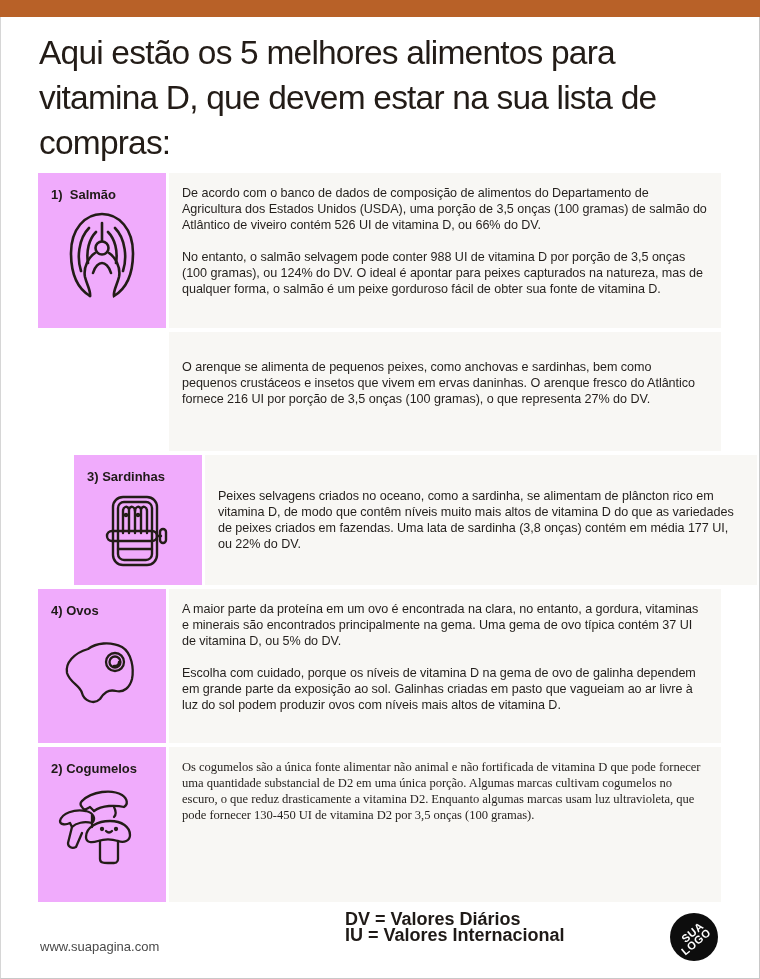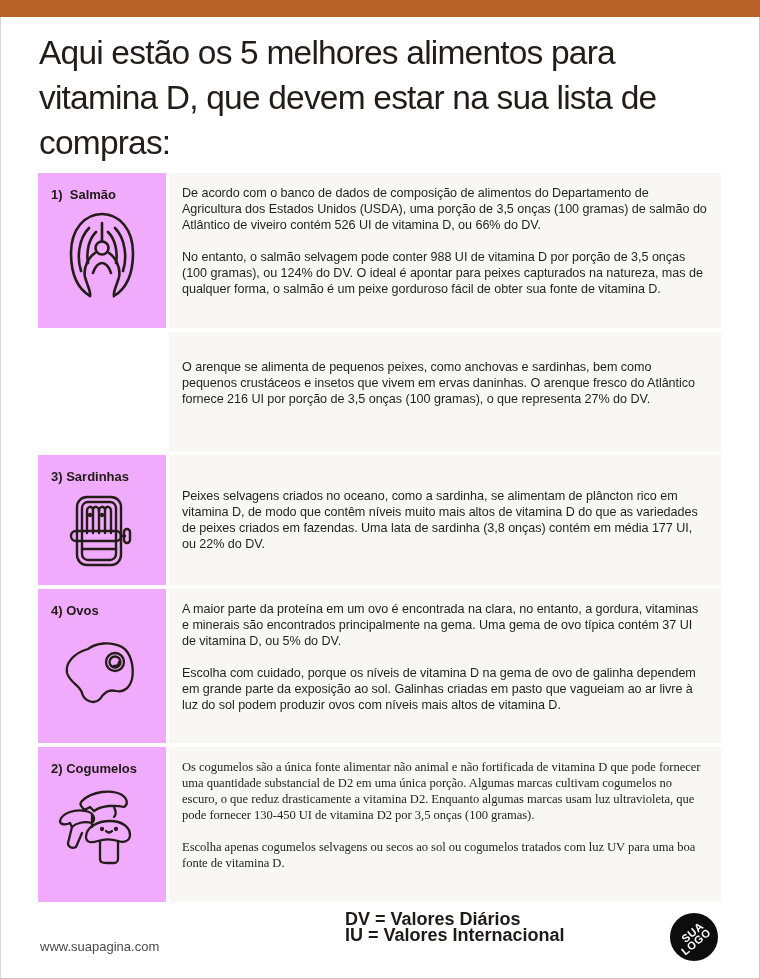--- a/index.html
+++ b/index.html
@@ -58,21 +58,21 @@
   </div>
 
   <div class="row" style="top:159px; height:119px;">
     <div class="cell-right">
       <div class="text" style="top:27px;">
         <p>O arenque se alimenta de pequenos peixes, como anchovas e sardinhas, bem como pequenos crustáceos e insetos que vivem em ervas daninhas. O arenque fresco do Atlântico fornece 216 UI por porção de 3,5 onças (100 gramas), o que representa 27% do DV.</p>
       </div>
     </div>
   </div>
 
-  <div class="row" style="top:282px; height:130px;">
+  <div class="row" style="top:282px; height:130px;margin-left:36px;">
     <div class="cell-left">
       <div class="label">3) Sardinhas</div>
       <div class="icon" style="left:31px; top:38px;">
         <svg width="64" height="76" viewBox="0 0 64 76" fill="none" stroke="#231c17" stroke-width="2.4" stroke-linecap="round" stroke-linejoin="round">
           <rect x="8" y="4" width="44" height="68" rx="10"></rect>
           <rect x="13" y="9" width="34" height="58" rx="6"></rect>
           <path d="M18 40 L18 18 C18 14 22 12 24 16 C26 12 30 14 30 18 L30 40"></path>
           <path d="M24 16 L24 40"></path>
           <path d="M30 18 C30 14 34 12 36 16 C38 12 42 14 42 18 L42 40"></path>
           <path d="M36 16 L36 40"></path>
@@ -127,21 +127,20 @@
           <circle cx="50" cy="42" r="1"></circle>
           <circle cx="64" cy="42" r="1"></circle>
           <path d="M54 44 C56 46 58 46 60 44"></path>
           <path d="M62 20 C64 24 64 28 62 30"></path>
         </svg>
       </div>
     </div>
     <div class="cell-right">
       <div class="text" style="top:12px;font-family:Liberation Serif, serif;">
         <p>Os cogumelos são a única fonte alimentar não animal e não fortificada de vitamina D que pode fornecer uma quantidade substancial de D2 em uma única porção. Algumas marcas cultivam cogumelos no escuro, o que reduz drasticamente a vitamina D2. Enquanto algumas marcas usam luz ultravioleta, que pode fornecer 130-450 UI de vitamina D2 por 3,5 onças (100 gramas).</p>
-        <p>Escolha apenas cogumelos selvagens ou secos ao sol ou cogumelos tratados com luz UV para uma boa fonte de vitamina D.</p>
       </div>
     </div>
   </div>
 
 </div>
 
 <div class="footer-url">www.suapagina.com</div>
 
 <div class="footer-legend">
   <div>DV = Valores Diários</div>

